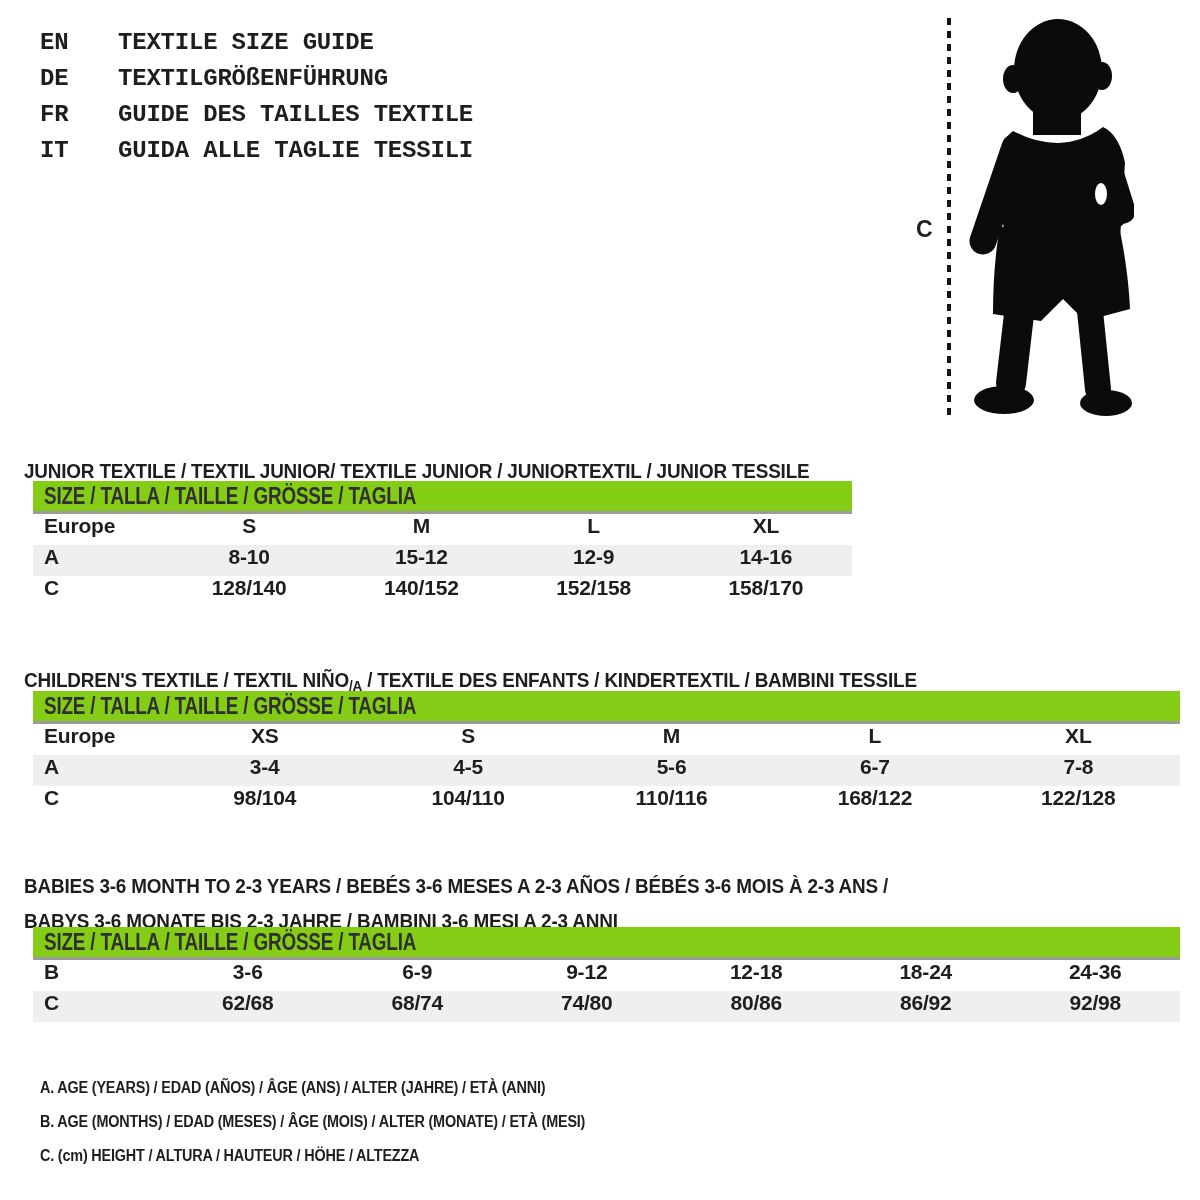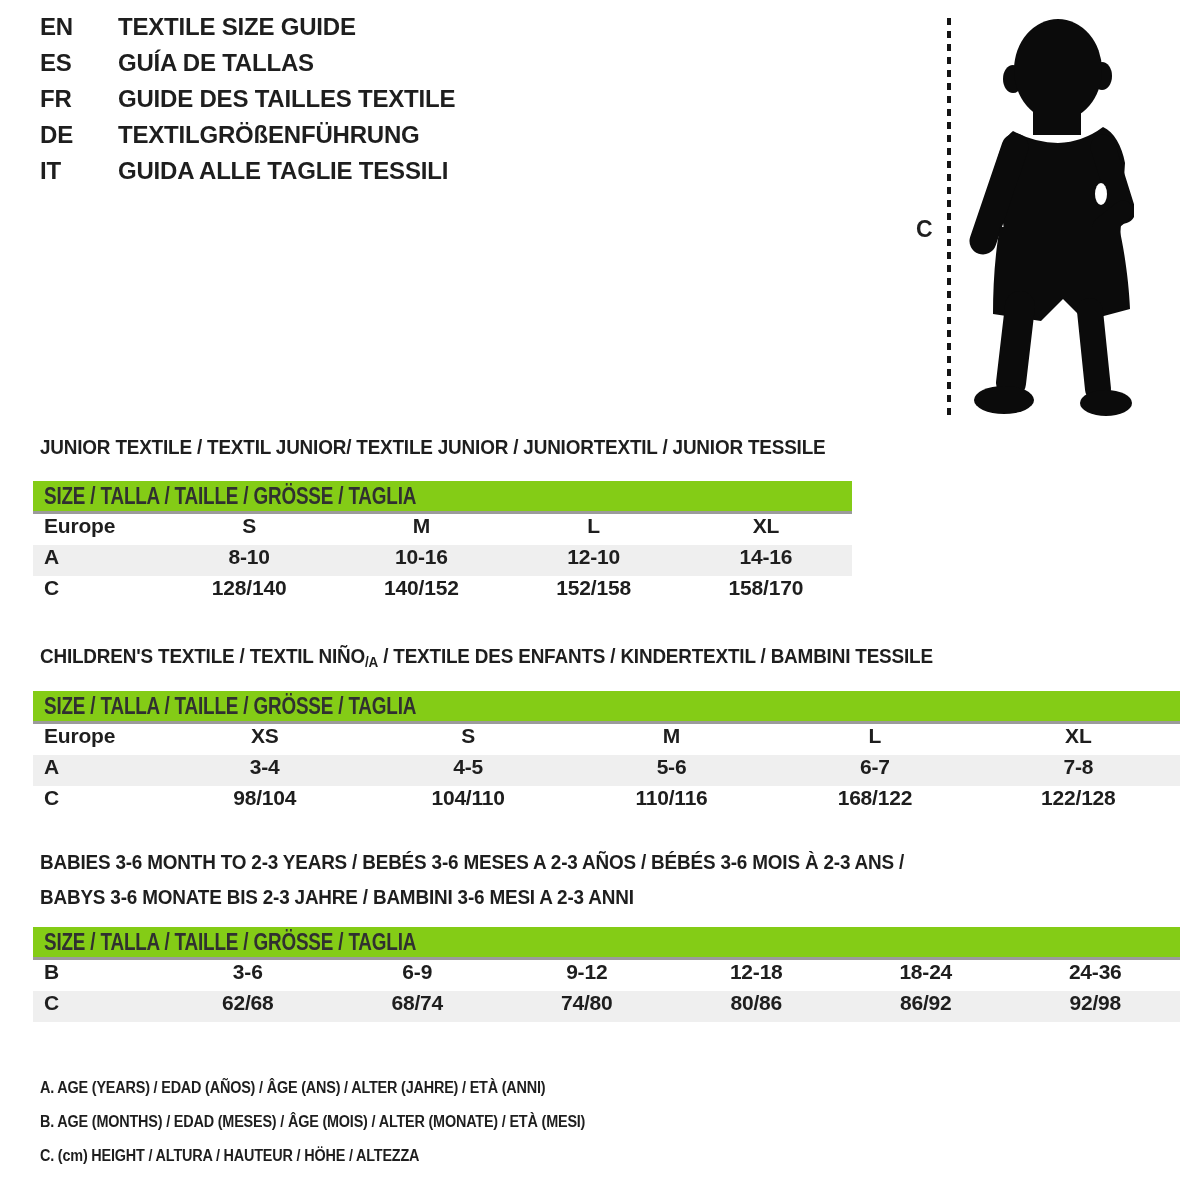--- a/index.html
+++ b/index.html
@@ -3,32 +3,32 @@
 <meta charset="utf-8">
 <style>
   * { margin:0; padding:0; box-sizing:border-box; }
   html,body { background:#ffffff; }
   #canvas {
     position:relative; width:1200px; height:1200px; background:#ffffff;
     font-family:"Liberation Sans","DejaVu Sans",sans-serif;
     font-weight:700; color:#1e1e1e; letter-spacing:-0.2px; overflow:hidden;
   }
   
-  .lang-header { position:absolute; left:40px; top:14px; }
+  .lang-header { position:absolute; left:40px; top:30px;font-family:Liberation Mono, monospace; }
   .lang-row { display:flex; margin-bottom:11px; font-size:24px; line-height:25px; }
   .lang-code { width:78px; }
   
   .measure-line {
     position:absolute; left:947px; top:18px; width:4px; height:398px;
     background:repeating-linear-gradient(to bottom,#141414 0 7px,transparent 7px 13px);
   }
   .measure-label { position:absolute; left:916px; top:216px; font-size:23px; }
   .baby-figure { position:absolute; left:962px; top:13px; width:172px; height:405px; }
   
-  .section-title { position:absolute; left:40px; font-size:21px; line-height:26px; white-space:nowrap; }
+  .section-title { position:absolute; left:24px; font-size:21px; line-height:26px; white-space:nowrap;margin-top:24px; }
   .cx { display:inline-block; transform:scaleX(0.9); transform-origin:left center; }
   .title-sub { font-size:15px; vertical-align:-4px; }
   .size-table { position:absolute; left:33px; }
   .size-header {
     height:33px; background:#84cc16; border-bottom:3px solid #9b9b9b;
     display:flex; align-items:center; padding-left:11px; font-size:23px; color:#303030;
     white-space:nowrap; overflow:visible;
   }
   .size-header .cx { transform:scaleX(0.82); }
   .trow { display:flex; align-items:flex-start; height:31px; font-size:21px; }
@@ -49,30 +49,26 @@
 <body>
 
 <div id="canvas">
 
   <div class="lang-header">
     <div class="lang-row">
       <span class="lang-code">EN</span>
       <span>TEXTILE SIZE GUIDE</span>
     </div>
     <div class="lang-row">
-      <span class="lang-code">ES</span>
-      <span>GUÍA DE TALLAS</span>
+      <span class="lang-code">DE</span>
+      <span>TEXTILGRÖßENFÜHRUNG</span>
     </div>
     <div class="lang-row">
       <span class="lang-code">FR</span>
       <span>GUIDE DES TAILLES TEXTILE</span>
-    </div>
-    <div class="lang-row">
-      <span class="lang-code">DE</span>
-      <span>TEXTILGRÖßENFÜHRUNG</span>
     </div>
     <div class="lang-row">
       <span class="lang-code">IT</span>
       <span>GUIDA ALLE TAGLIE TESSILI</span>
     </div>
   </div>
 
   <div class="measure-line"></div>
   <div class="measure-label">C</div>
   <svg class="baby-figure" viewBox="0 0 170 405" xmlns="http://www.w3.org/2000/svg">
@@ -114,22 +110,22 @@
   <div class="trow">
         <div class="tlabel">Europe</div>
         <div class="tcell">S</div>
         <div class="tcell">M</div>
         <div class="tcell">L</div>
         <div class="tcell">XL</div>
       </div>
       <div class="trow shaded">
         <div class="tlabel">A</div>
         <div class="tcell">8-10</div>
-        <div class="tcell">10-16</div>
-        <div class="tcell">12-10</div>
+        <div class="tcell">15-12</div>
+        <div class="tcell">12-9</div>
         <div class="tcell">14-16</div>
       </div>
       <div class="trow">
         <div class="tlabel">C</div>
         <div class="tcell">128/140</div>
         <div class="tcell">140/152</div>
         <div class="tcell">152/158</div>
         <div class="tcell">158/170</div>
       </div>
     </div>

